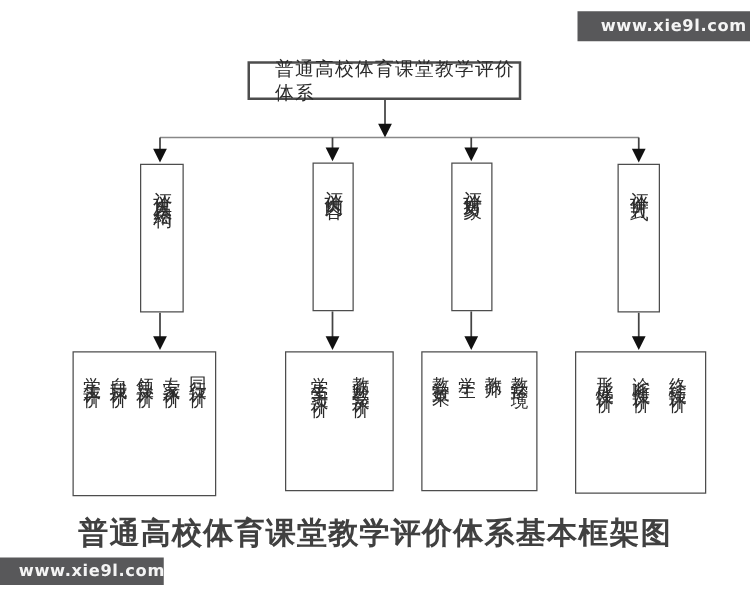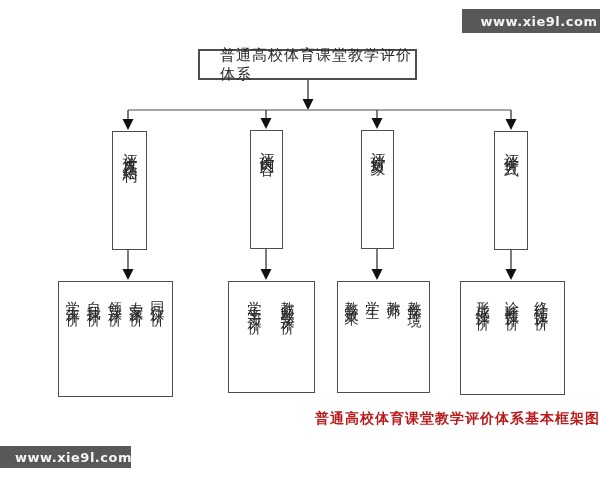--- a/index.html
+++ b/index.html
@@ -56,23 +56,23 @@
     align-items: flex-start; padding-top: 8px; background: #fff;
   }
   .detail-box .vtext { font-size: 14px; letter-spacing: 4px; }
   .db1 { left: 58px;  top: 281px; width: 115px; height: 116px; }
   .db2 { left: 228px; top: 281px; width: 87px;  height: 112px; }
   .db3 { left: 337px; top: 281px; width: 93px;  height: 112px; }
   .db4 { left: 460px; top: 281px; width: 105px; height: 114px; }
 
   
   .caption {
-    left: 0; top: 410px; width: 600px; text-align: right;
+    left: 0; top: 410px; width: 600px; text-align: center;
     font-family: "DejaVu Sans", "Liberation Sans", sans-serif;
-    font-weight: bold; font-size: 14px; letter-spacing: 1px; color: #b91c1c;
+    font-weight: bold; font-size: 24px; letter-spacing: 1px; color: #404040;
   }
 </style>
 </head>
 <body>
 
 <div class="abs watermark wm-tr">www.xie9l.com</div>
 <div class="abs watermark wm-bl">www.xie9l.com</div>
 
 <div class="abs title-box">
   <span>普通高校体育课堂教学评价体系</span>

